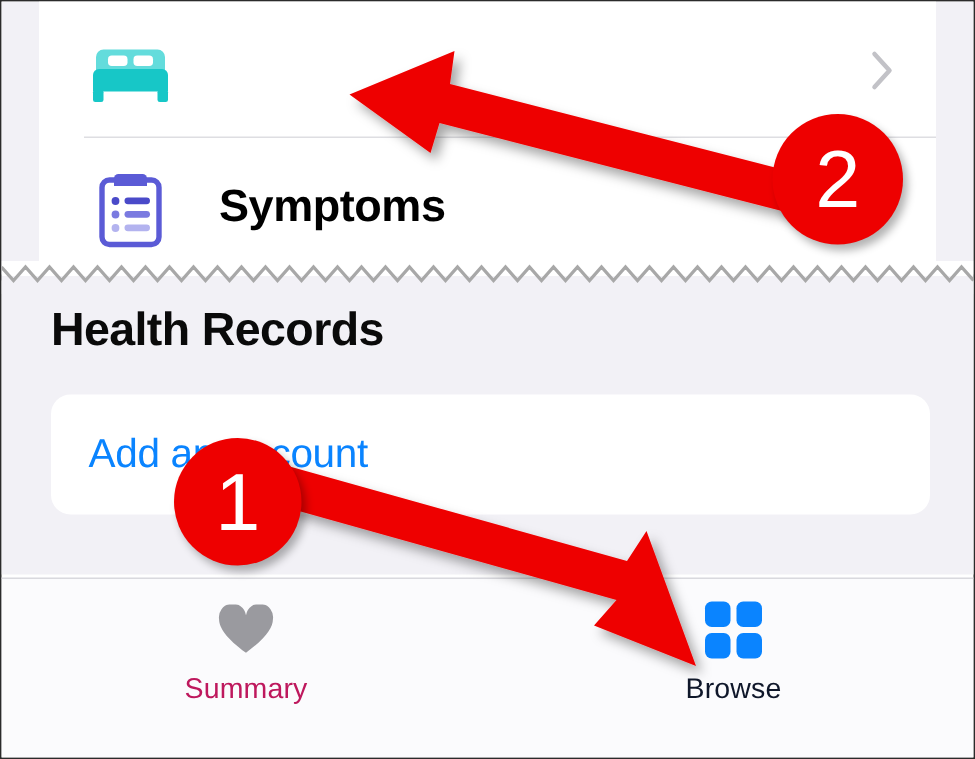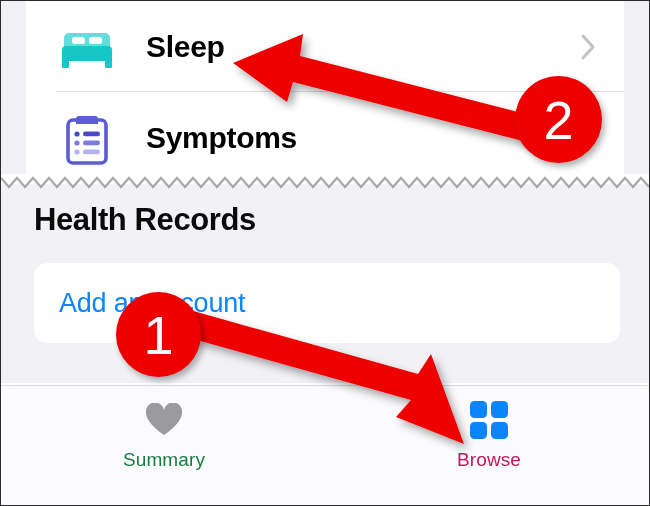--- a/index.html
+++ b/index.html
@@ -157,22 +157,22 @@
     height: 44px;
     display: flex;
     align-items: center;
     justify-content: center;
     margin-bottom: 7px;
   }
   .tab-label {
     font-size: 19px;
     letter-spacing: 0.1px;
   }
-  .tab-summary .tab-label { color: #15803d; }
-  .tab-browse .tab-label { color: #be185d; }
+  .tab-summary .tab-label { color: #be185d; }
+  .tab-browse .tab-label { color: #0f172a; }
 
   
   .annot {
     position: absolute;
     left: 0; top: 0;
     width: 650px;
     height: 506px;
     pointer-events: none;
     z-index: 40;
   }
@@ -210,21 +210,20 @@
         <span class="row-icon">
           <svg viewBox="0 0 56 56" width="56" height="56">
             <path d="M10 14 h36 a5 5 0 0 1 5 5 v9 h-46 v-9 a5 5 0 0 1 5 -5 z" fill="#63dcdc"></path>
             <rect x="13" y="18" width="13" height="7" rx="2.5" fill="#ffffff"></rect>
             <rect x="30" y="18" width="13" height="7" rx="2.5" fill="#ffffff"></rect>
             <path d="M7 27 h42 a4 4 0 0 1 4 4 v11 h-50 v-11 a4 4 0 0 1 4 -4 z" fill="#17c7c7"></path>
             <rect x="3" y="41" width="7" height="8" rx="1.5" fill="#17c7c7"></rect>
             <rect x="46" y="41" width="7" height="8" rx="1.5" fill="#17c7c7"></rect>
           </svg>
         </span>
-        <span class="row-label">Sleep</span>
         <span class="row-chevron">
           <svg viewBox="0 0 16 28" width="16" height="28">
             <polyline points="3,3 13,14 3,25" fill="none" stroke="#c2c2c7" stroke-width="3" stroke-linecap="round" stroke-linejoin="round"></polyline>
           </svg>
         </span>
       </div>
 
       <div class="row-sep"></div>
 
       <div class="row row-symptoms">

